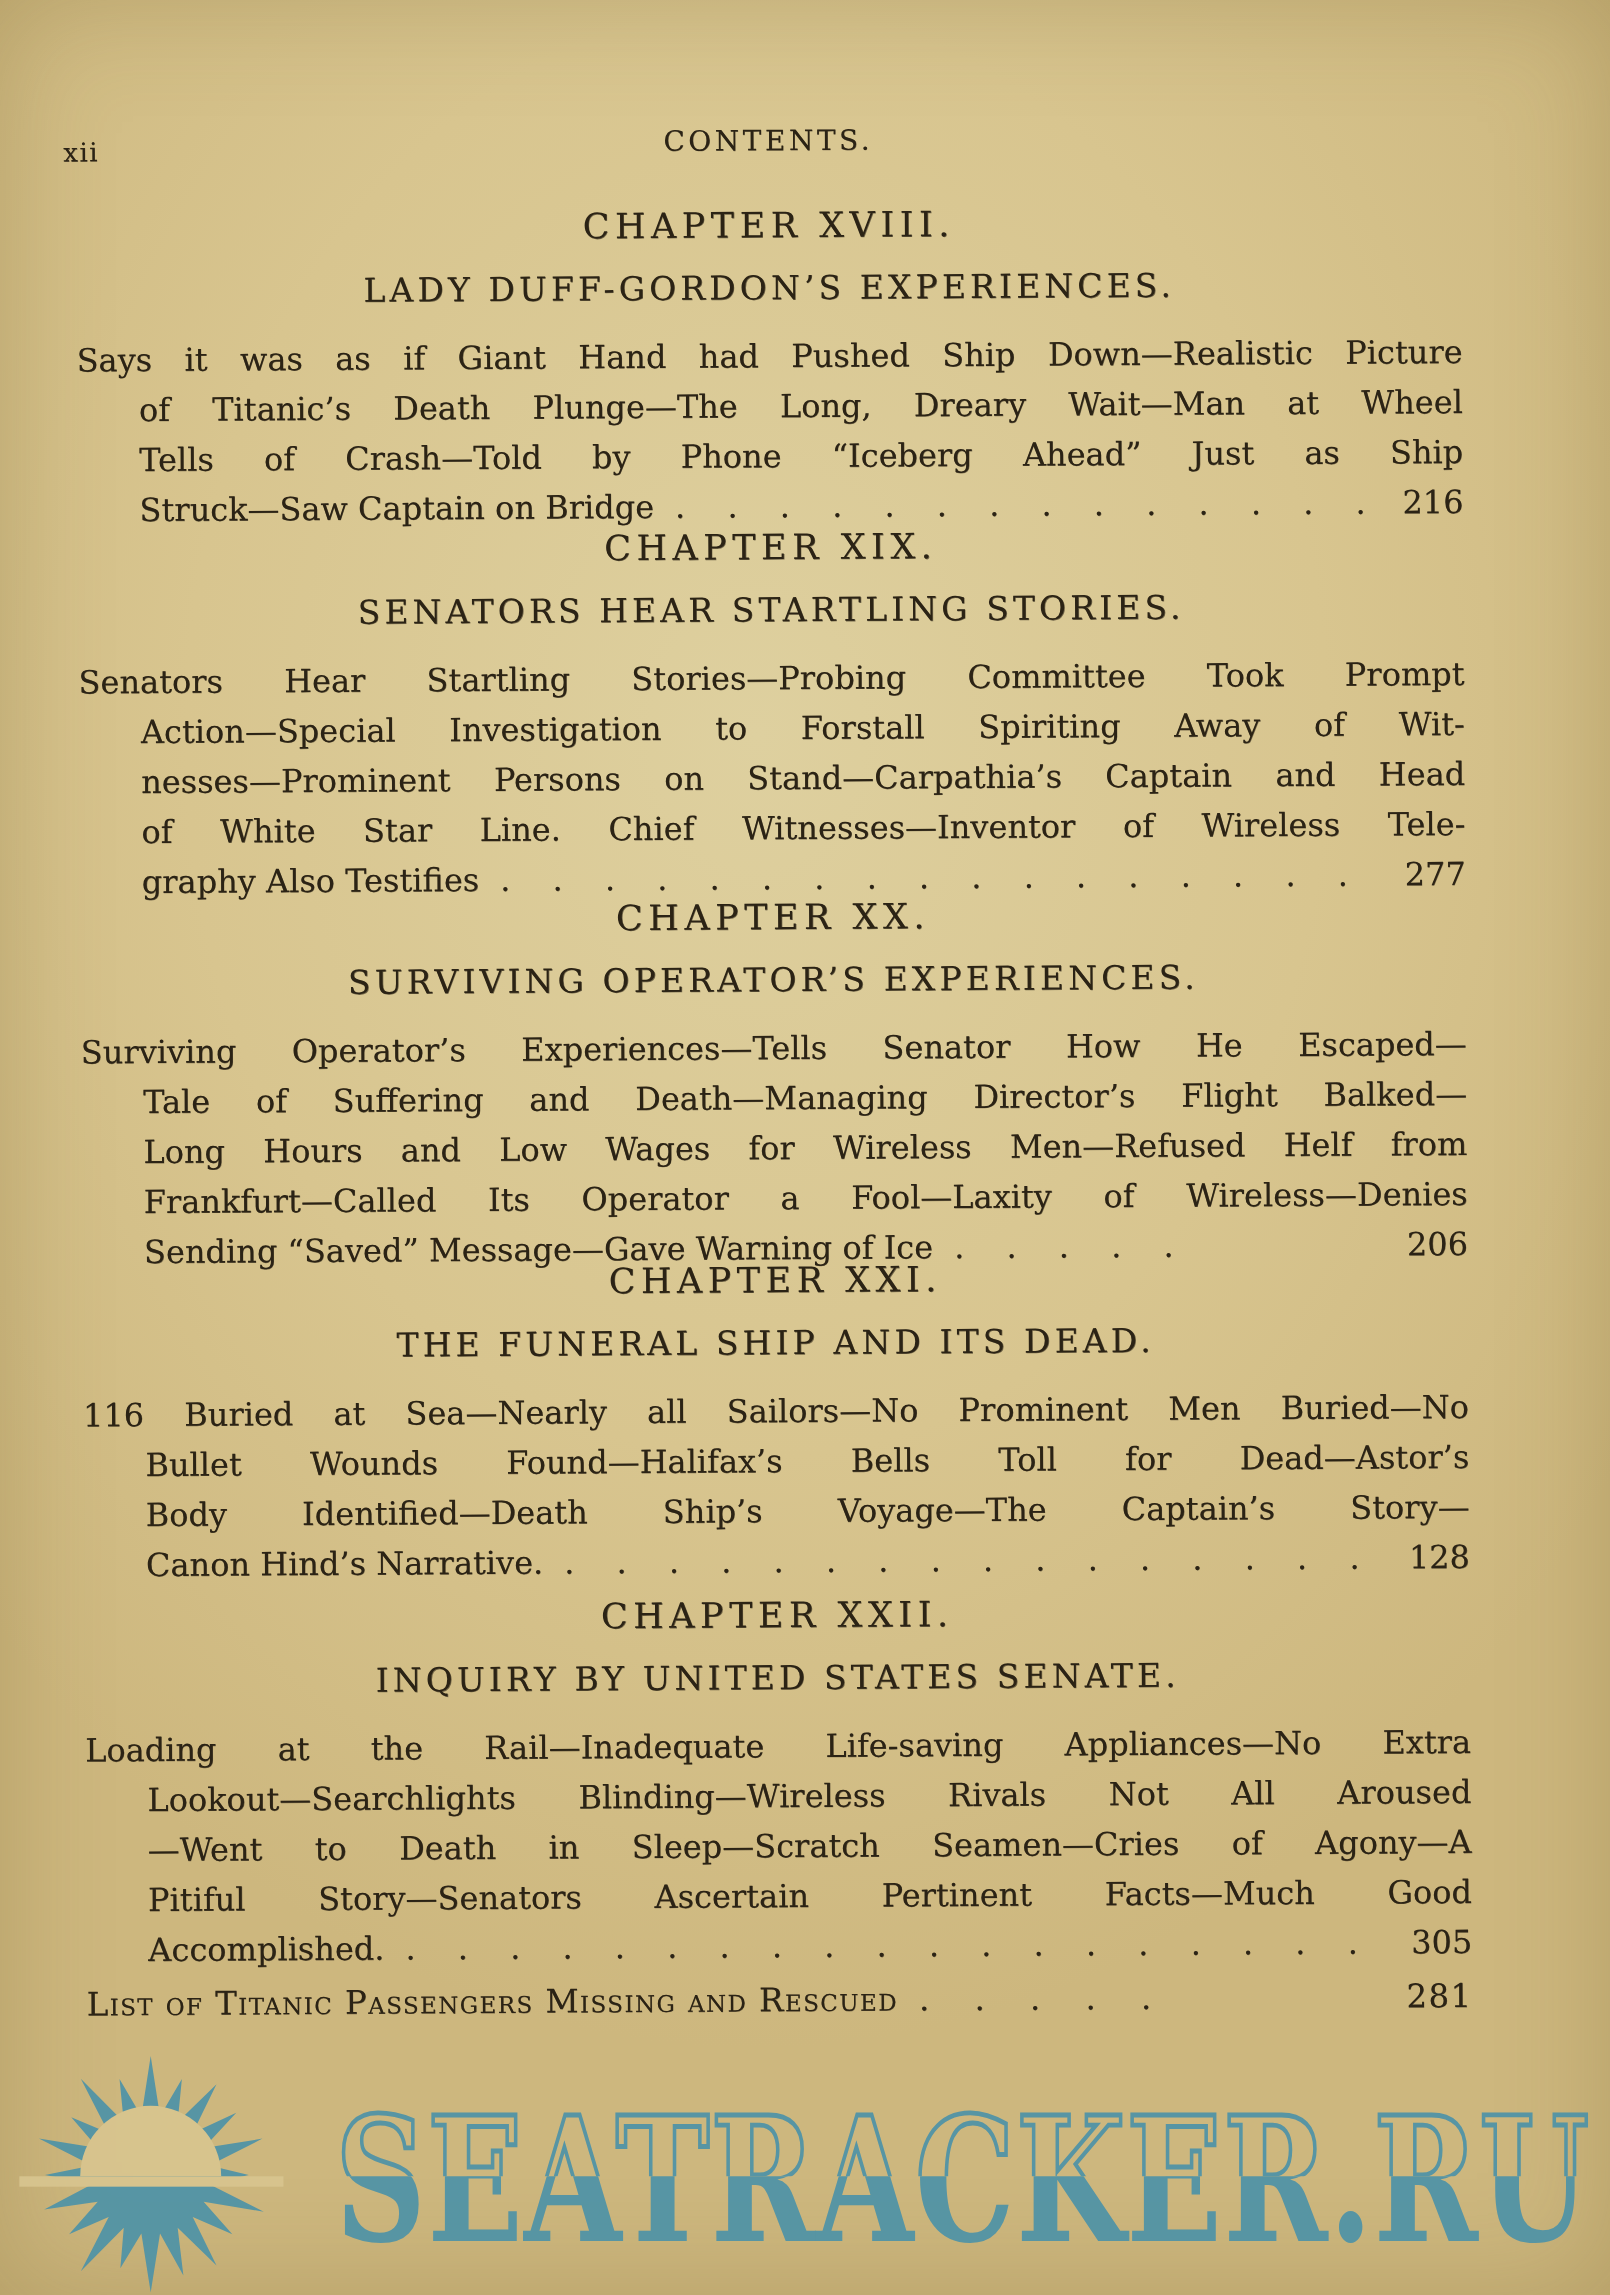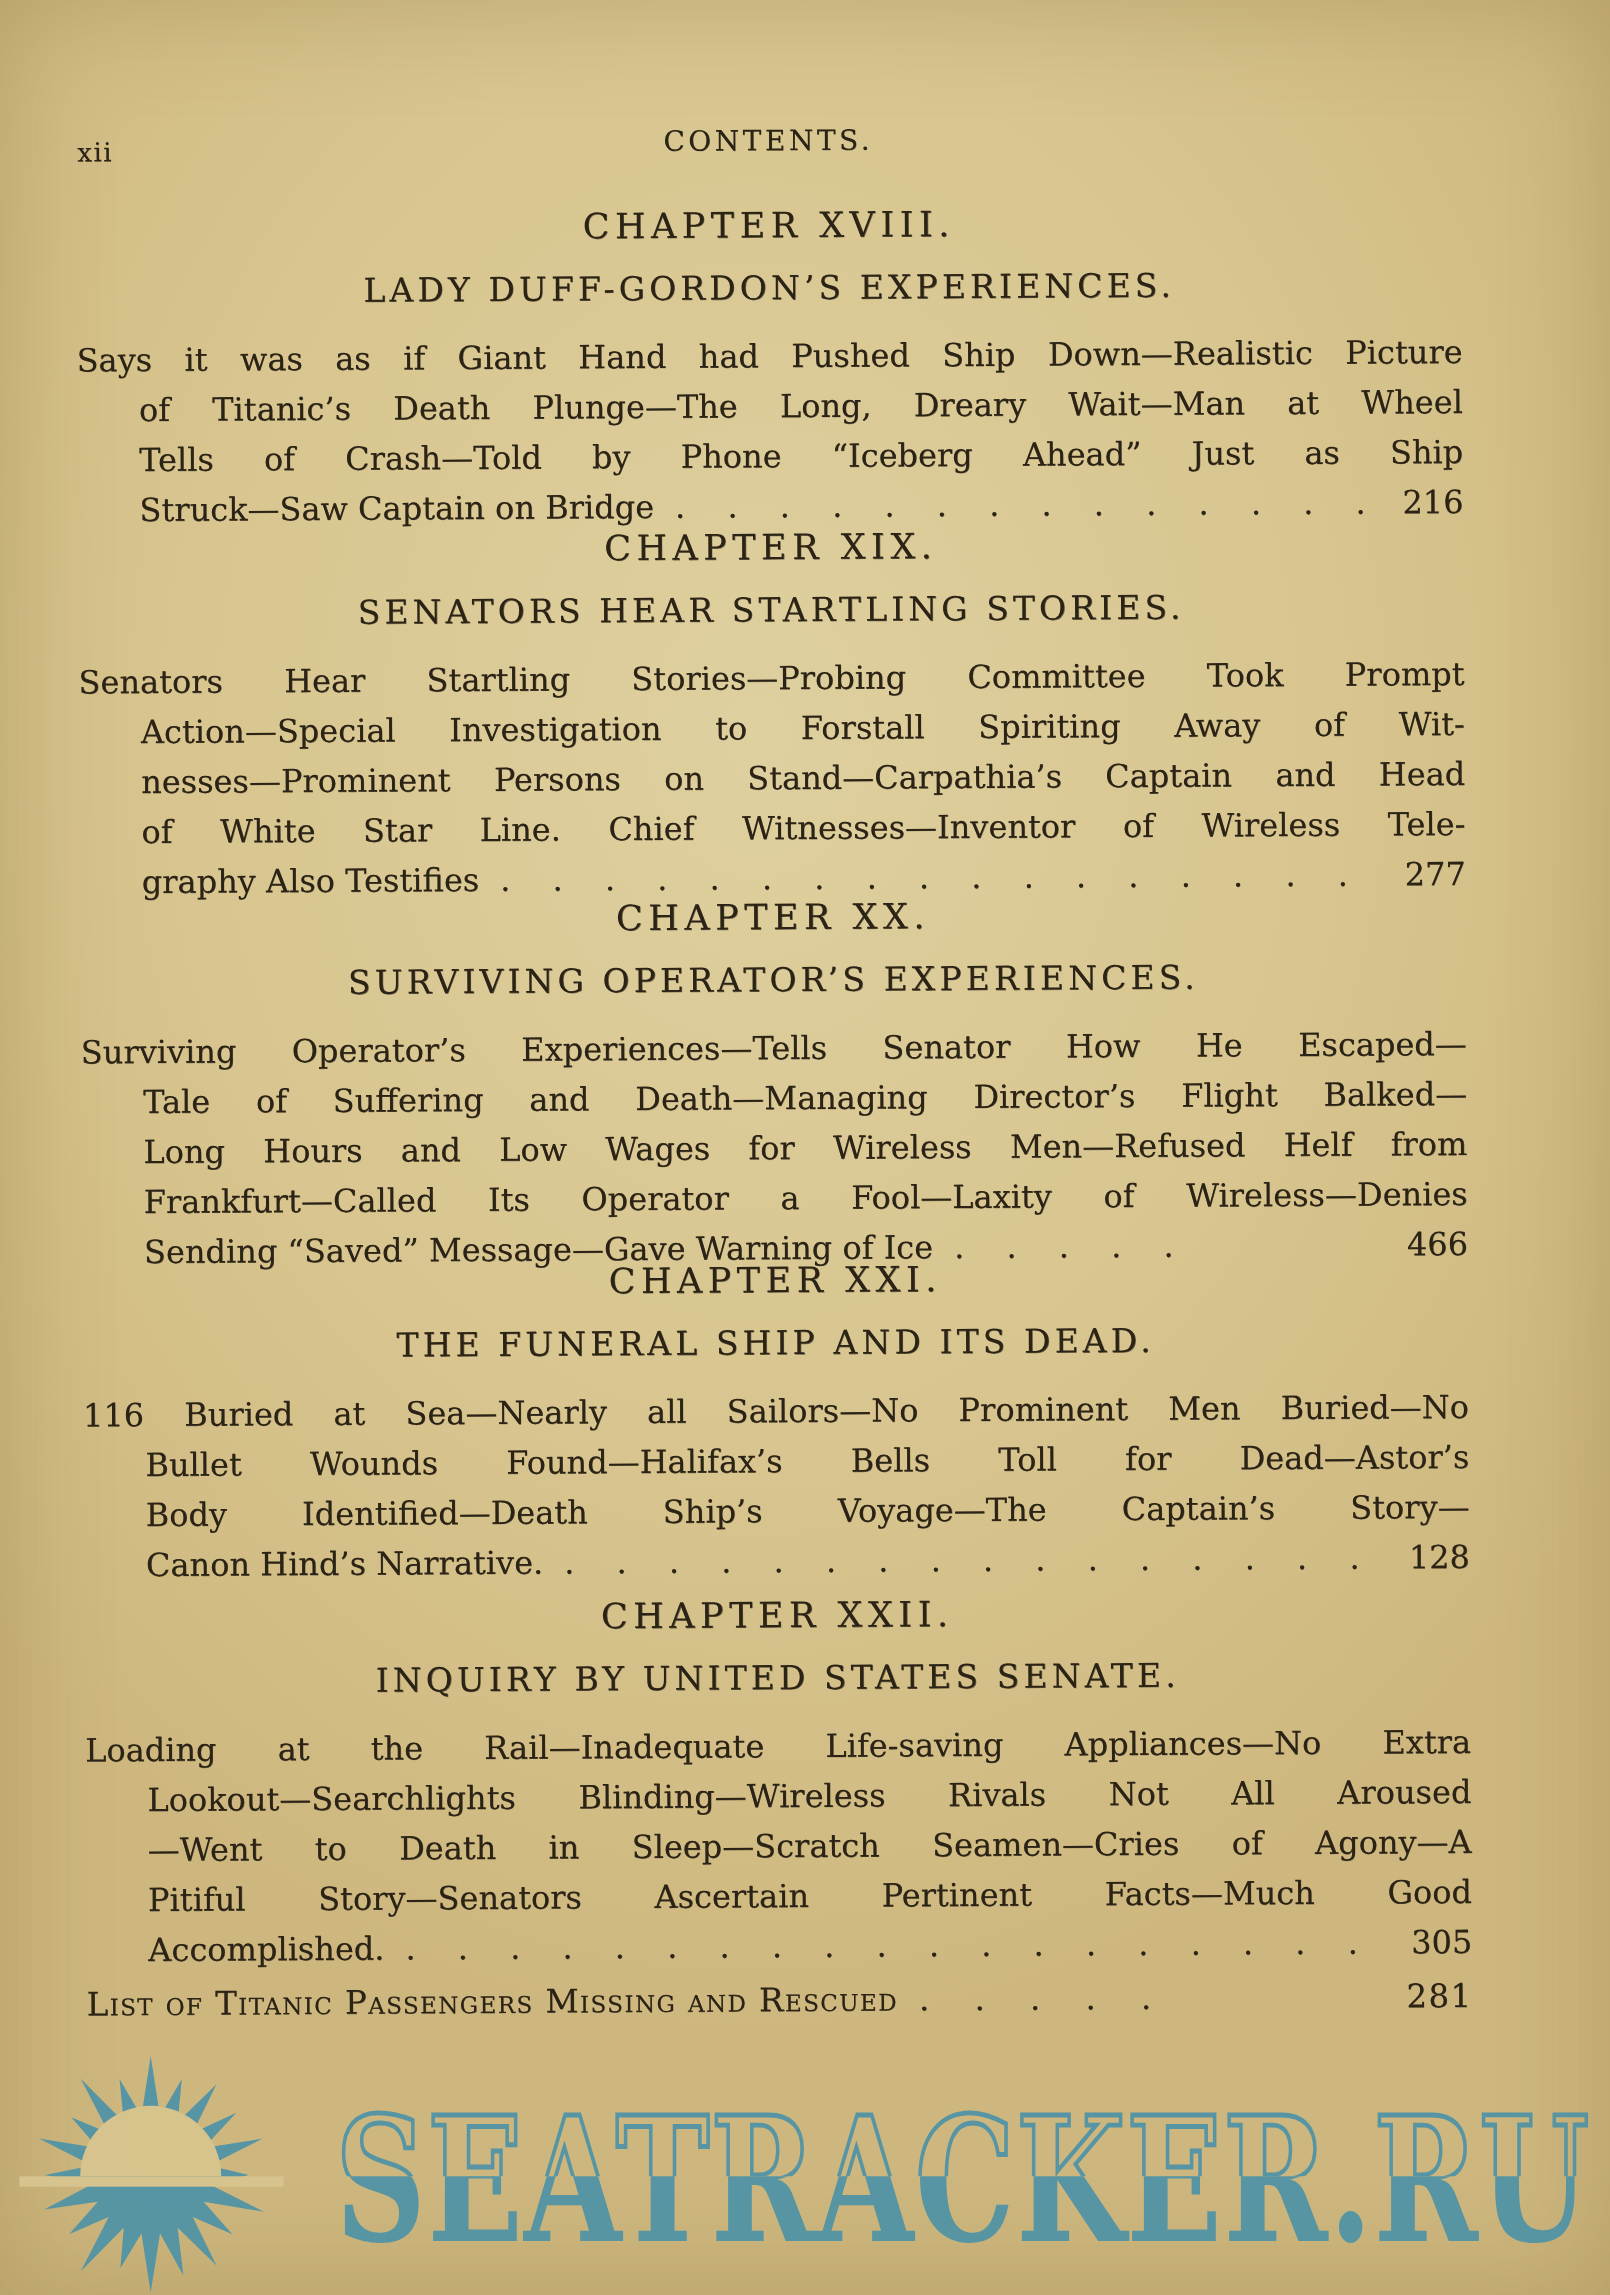--- a/index.html
+++ b/index.html
@@ -24,21 +24,21 @@
     box-shadow:inset 0 0 111px rgba(116,92,40,.28);
   }
   .text-layer{
     position:absolute;inset:0;
     transform:rotate(-0.35deg);
     transform-origin:50% 40%;
     text-shadow:0.3px 0.4px 0.5px rgba(43,35,21,.55);
   }
   
   .folio{
-    position:absolute;left:82px;top:133px;
+    position:absolute;left:68px;top:133px;
     font-size:26px;letter-spacing:1.4px;
   }
   .contents-head{
     position:absolute;left:80px;top:124px;width:1386px;
     text-align:center;font-size:28px;letter-spacing:3.5px;
   }
   
   .chapter{position:absolute;left:80px;width:1386px;}
   .chapter:nth-of-type(1){top:207px;}
   .chapter:nth-of-type(2){top:529px;}
@@ -131,21 +131,21 @@
         <section class="chapter">
           <h2 class="chapter-title">CHAPTER XX.</h2>
           <h3 class="chapter-subtitle">SURVIVING OPERATOR’S EXPERIENCES.</h3>
           <div class="line just">Surviving Operator’s Experiences—Tells Senator How He Escaped—</div>
           <div class="line just cont">Tale of Suffering and Death—Managing Director’s Flight Balked—</div>
           <div class="line just cont">Long Hours and Low Wages for Wireless Men—Refused Helf from</div>
           <div class="line just cont">Frankfurt—Called Its Operator a Fool—Laxity of Wireless—Denies</div>
           <div class="line final cont">
             <span class="ftext">Sending “Saved” Message—Gave Warning of Ice</span>
             <span class="dots">. . . . .</span>
-            <span class="pg">466</span>
+            <span class="pg">206</span>
           </div>
         </section>
         <section class="chapter">
           <h2 class="chapter-title">CHAPTER XXI.</h2>
           <h3 class="chapter-subtitle">THE FUNERAL SHIP AND ITS DEAD.</h3>
           <div class="line just">116 Buried at Sea—Nearly all Sailors—No Prominent Men Buried—No</div>
           <div class="line just cont">Bullet Wounds Found—Halifax’s Bells Toll for Dead—Astor’s</div>
           <div class="line just cont">Body Identified—Death Ship’s Voyage—The Captain’s Story—</div>
           <div class="line final cont">
             <span class="ftext">Canon Hind’s Narrative.</span>

